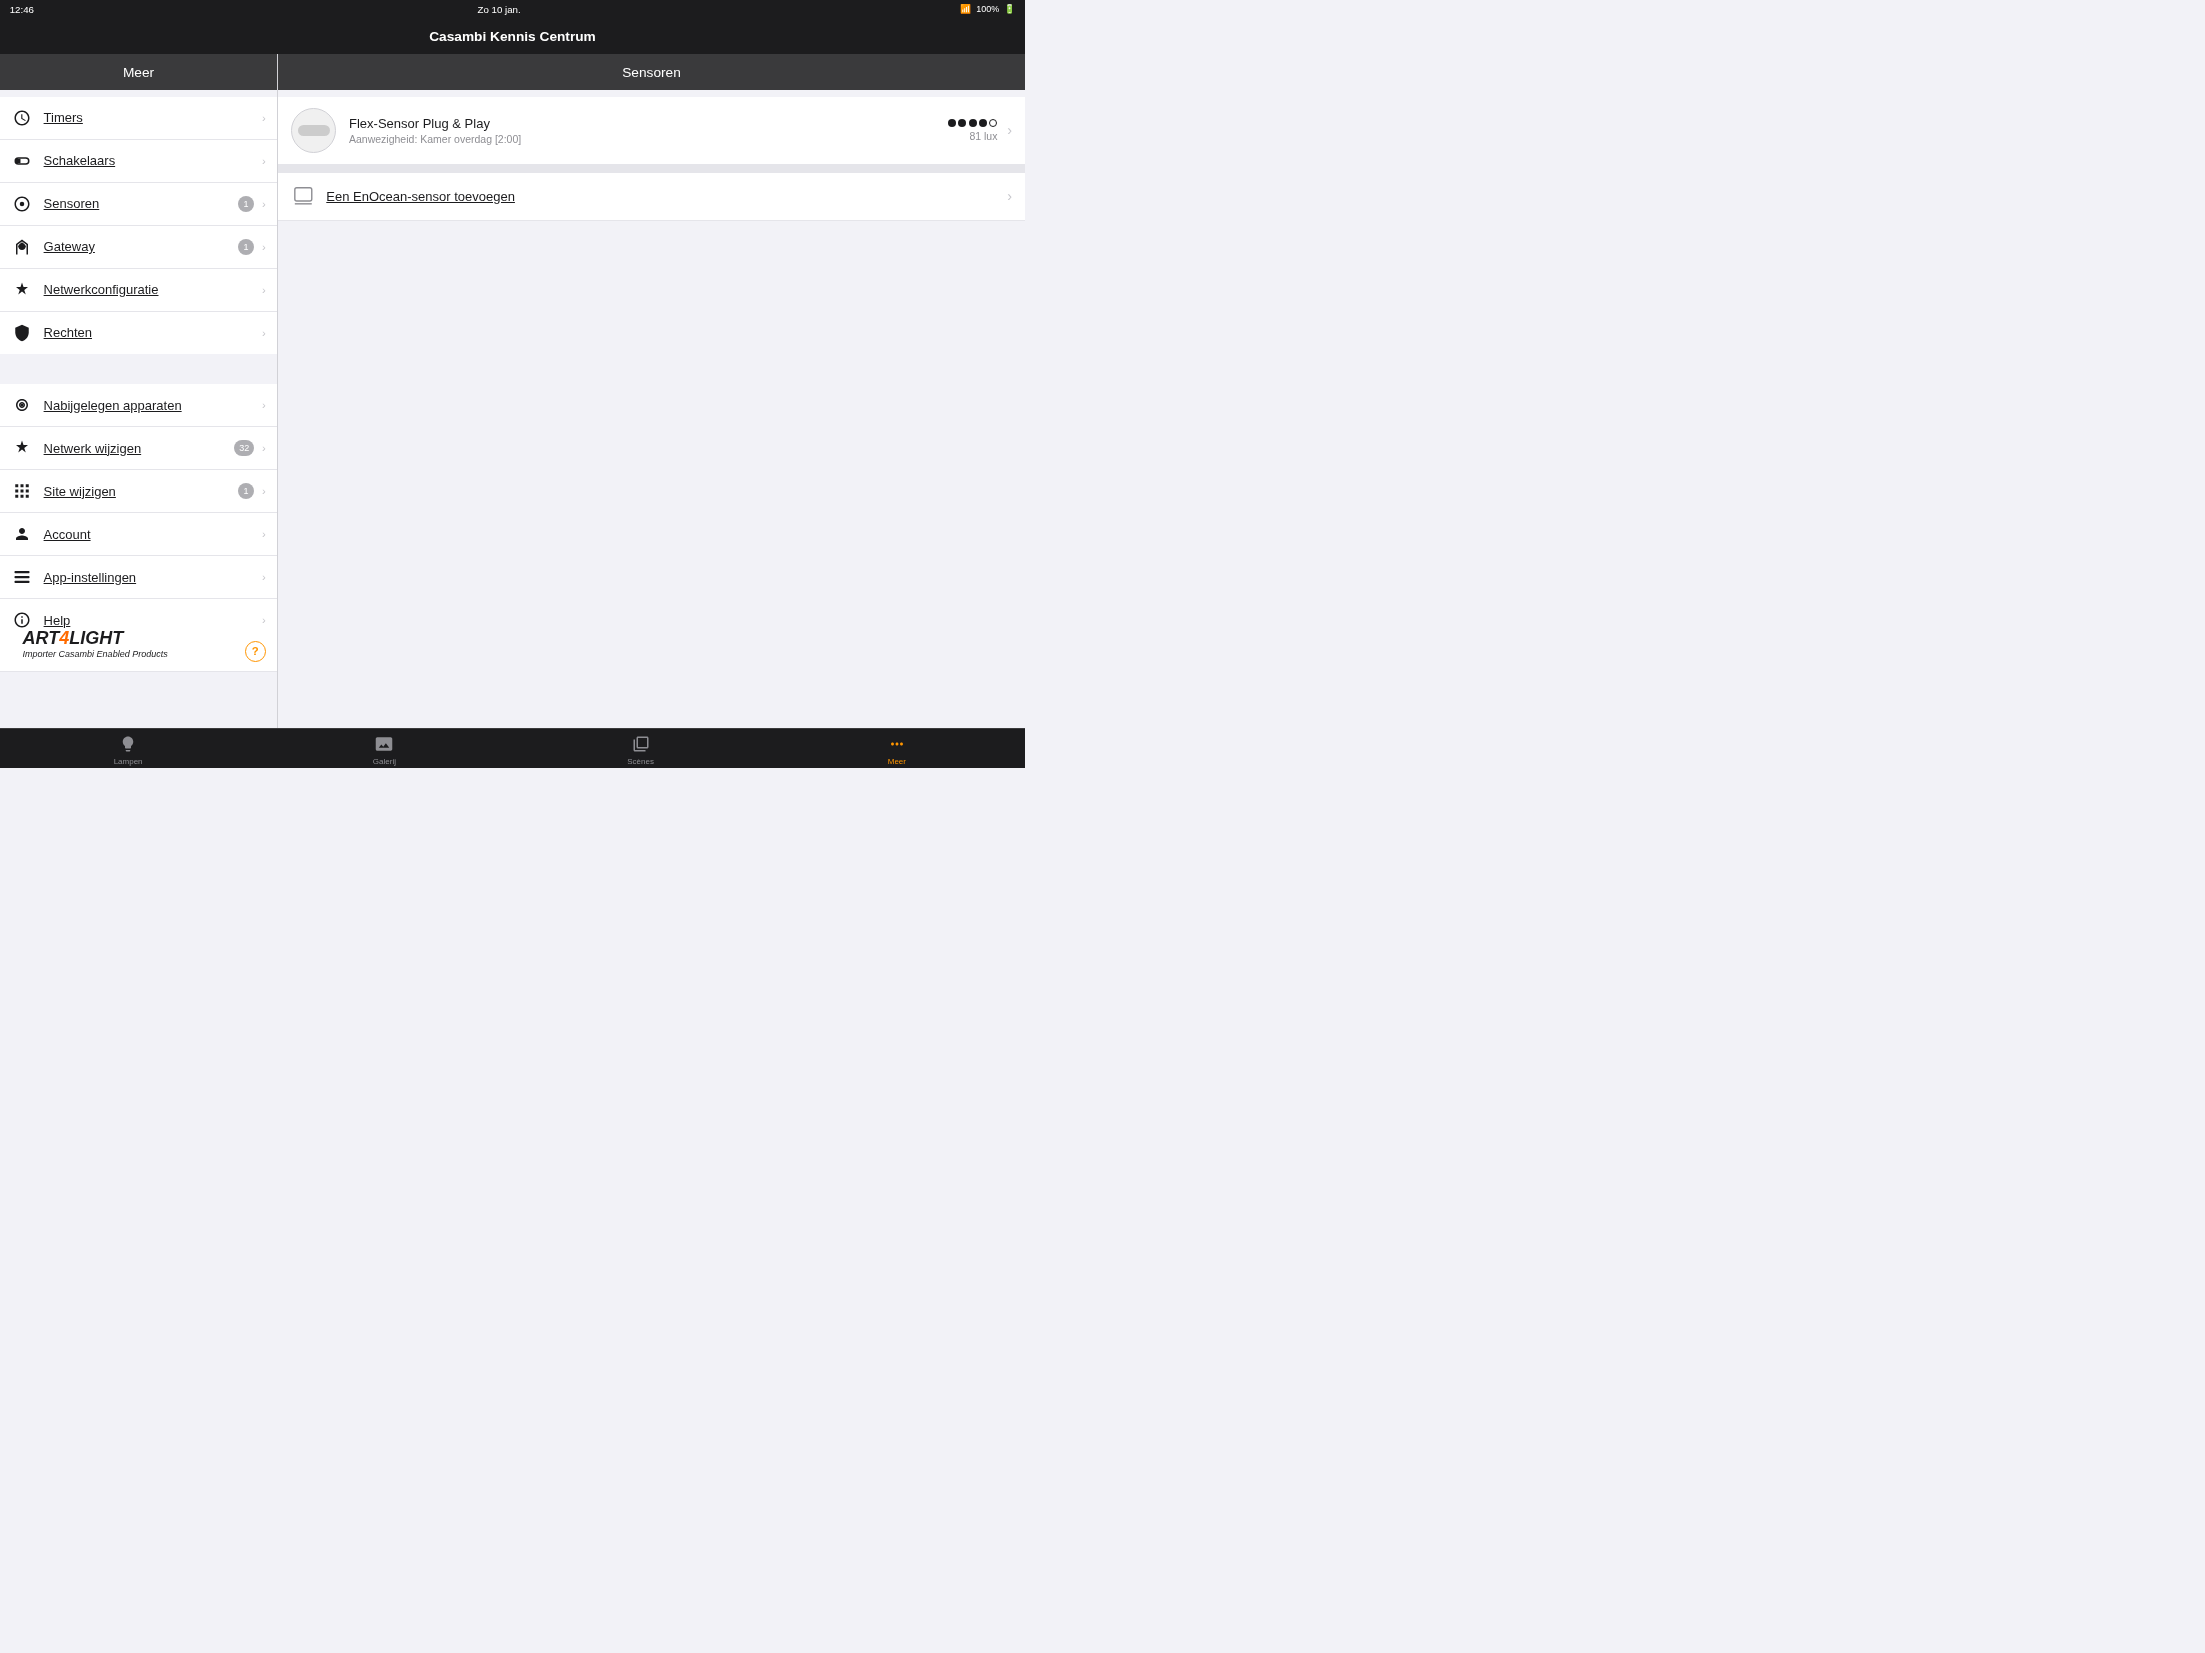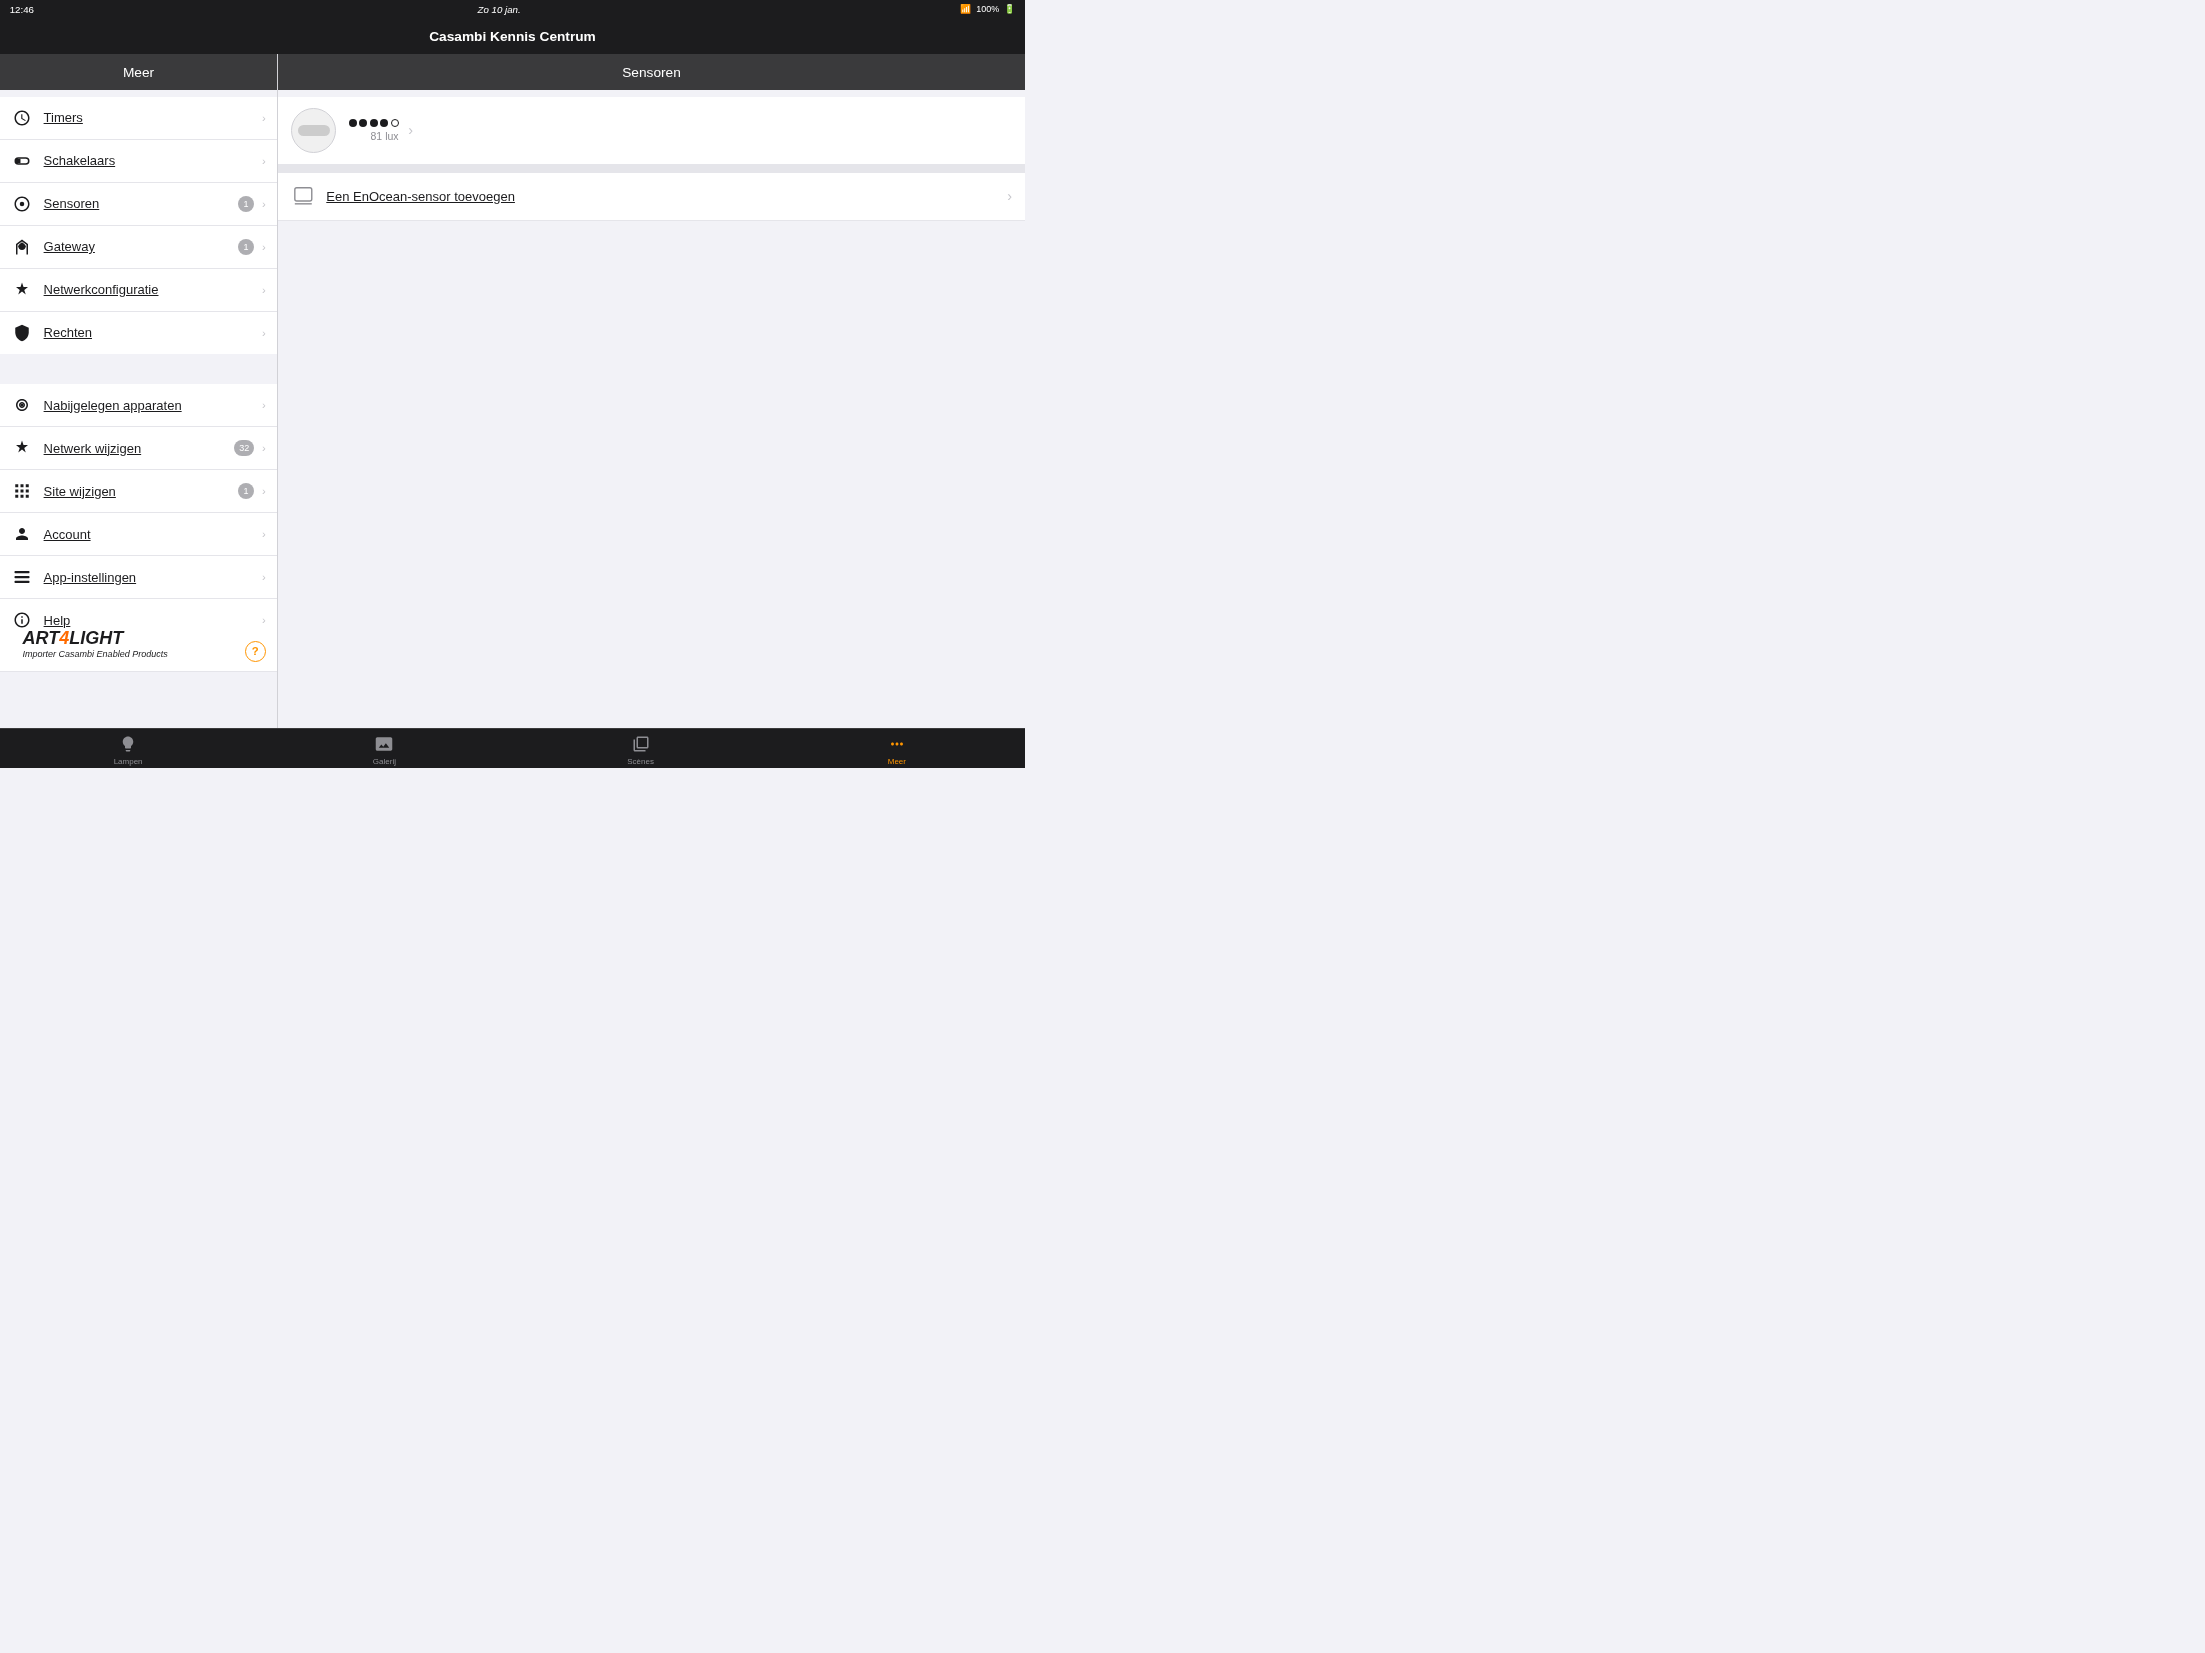--- a/index.html
+++ b/index.html
@@ -382,21 +382,21 @@
     .icon-svg {
       width: 18px;
       height: 18px;
     }
   </style>
 </head>
 <body>
 
 <div class="status-bar">
   <span>12:46</span>
-  <span style="margin-left:4px;font-style:italic;">Zo 10 jan.</span>
+  <span style="margin-left:4px;">Zo 10 jan.</span>
   <div class="status-bar-right">
     <span>📶</span>
     <span>100%</span>
     <span>🔋</span>
   </div>
 </div>
 
 <div class="title-bar">
   <span>Casambi Kennis Centrum</span>
 </div>
@@ -571,20 +571,24 @@
 
   <div class="content-area">
     <div class="content-header">
       <span>Sensoren</span>
     </div>
     <div class="content-body">
 
       <div class="sensor-card">
         <div class="sensor-image">
           <div class="sensor-image-inner"></div>
+        </div>
+        <div class="sensor-info">
+          <div class="sensor-name">Flex-Sensor Plug &amp; Play</div>
+          <div class="sensor-status">Aanwezigheid: Kamer overdag [2:00]</div>
         </div>
         <div class="sensor-right">
           <div class="sensor-dots">
             <div class="dots-row">
               <div class="dot"></div>
               <div class="dot"></div>
               <div class="dot"></div>
               <div class="dot"></div>
               <div class="dot empty"></div>
             </div>

